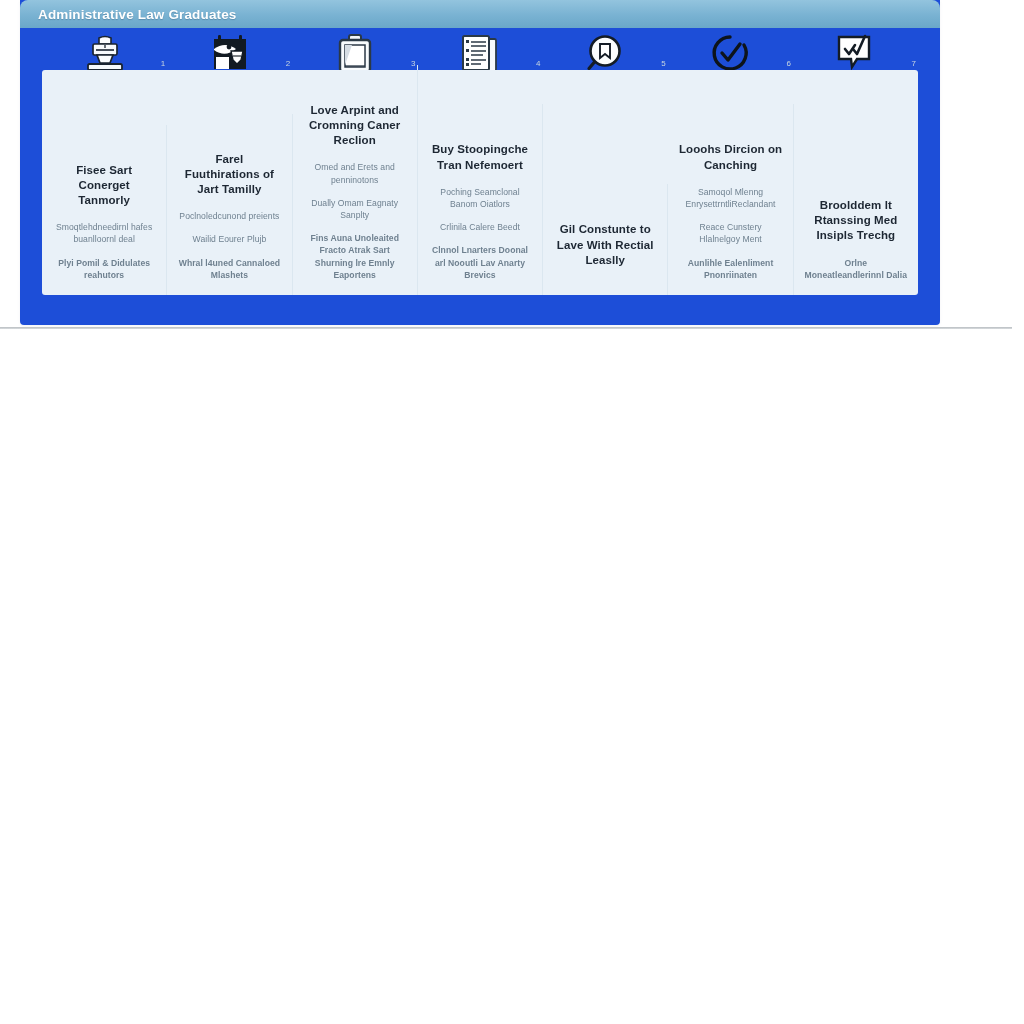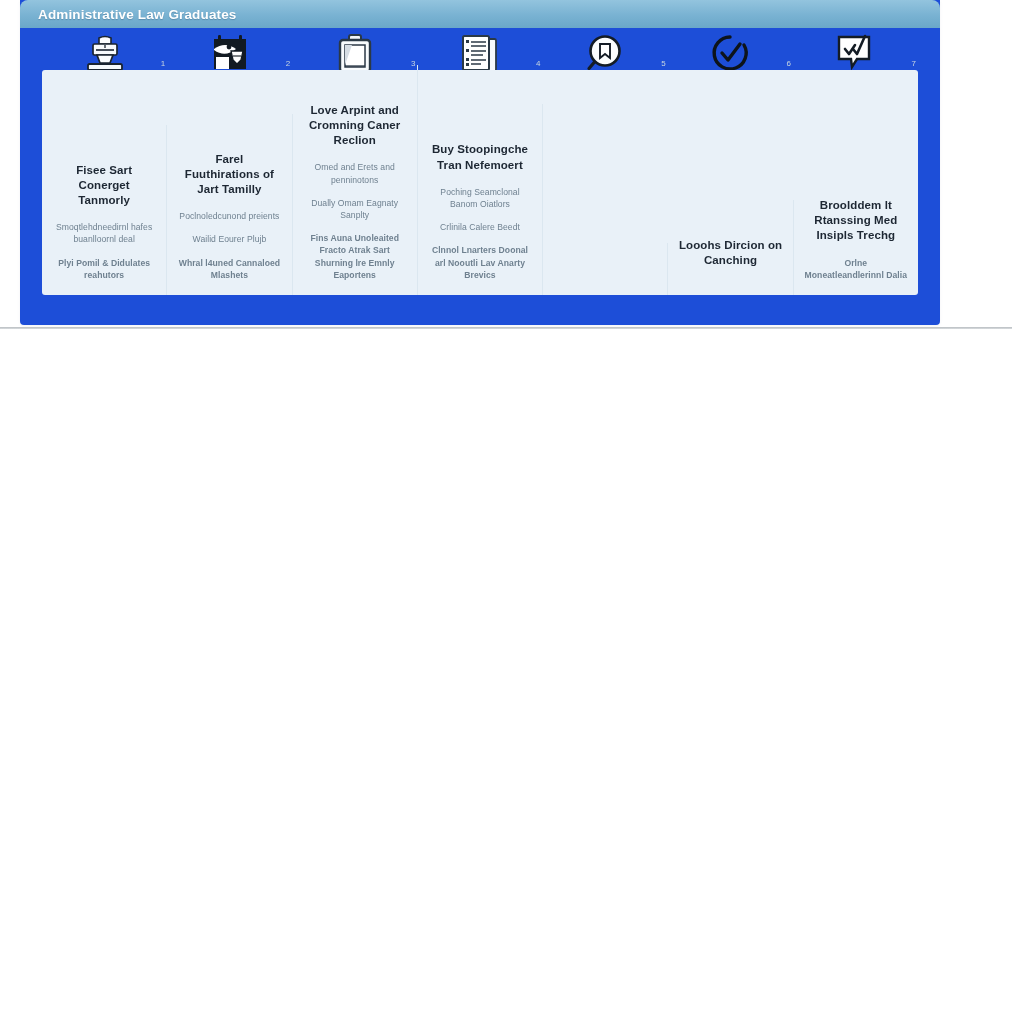--- a/index.html
+++ b/index.html
@@ -273,24 +273,30 @@
       <div class="card">
         <div class="card-title">Buy Stoopingche Tran Nefemoert</div>
         <ul class="bullets">
           <li>Poching Seamclonal Banom Oiatlors</li>
           <li>Crlinila Calere Beedt</li>
           <li>Clnnol Lnarters Doonal arl Nooutli Lav Anarty Brevics</li>
         </ul>
       </div>
 
       <div class="card">
+        <div class="card-title">Gil Constunte to Lave With Rectial Leaslly</div>
       </div>
 
       <div class="card">
         <div class="card-title">Looohs Dircion on Canching</div>
+        <ul class="bullets">
+          <li>Samoqol Mlenng EnrysettrntliReclandant</li>
+          <li>Reace Cunstery Hlalnelgoy Ment</li>
+          <li>Aunlihle Ealenliment Pnonriinaten</li>
+        </ul>
       </div>
 
       <div class="card">
         <div class="card-title">Broolddem lt Rtanssing Med Insipls Trechg</div>
         <ul class="bullets">
           <li>Orlne Moneatleandlerinnl Dalia</li>
         </ul>
       </div>
 
     </div>

